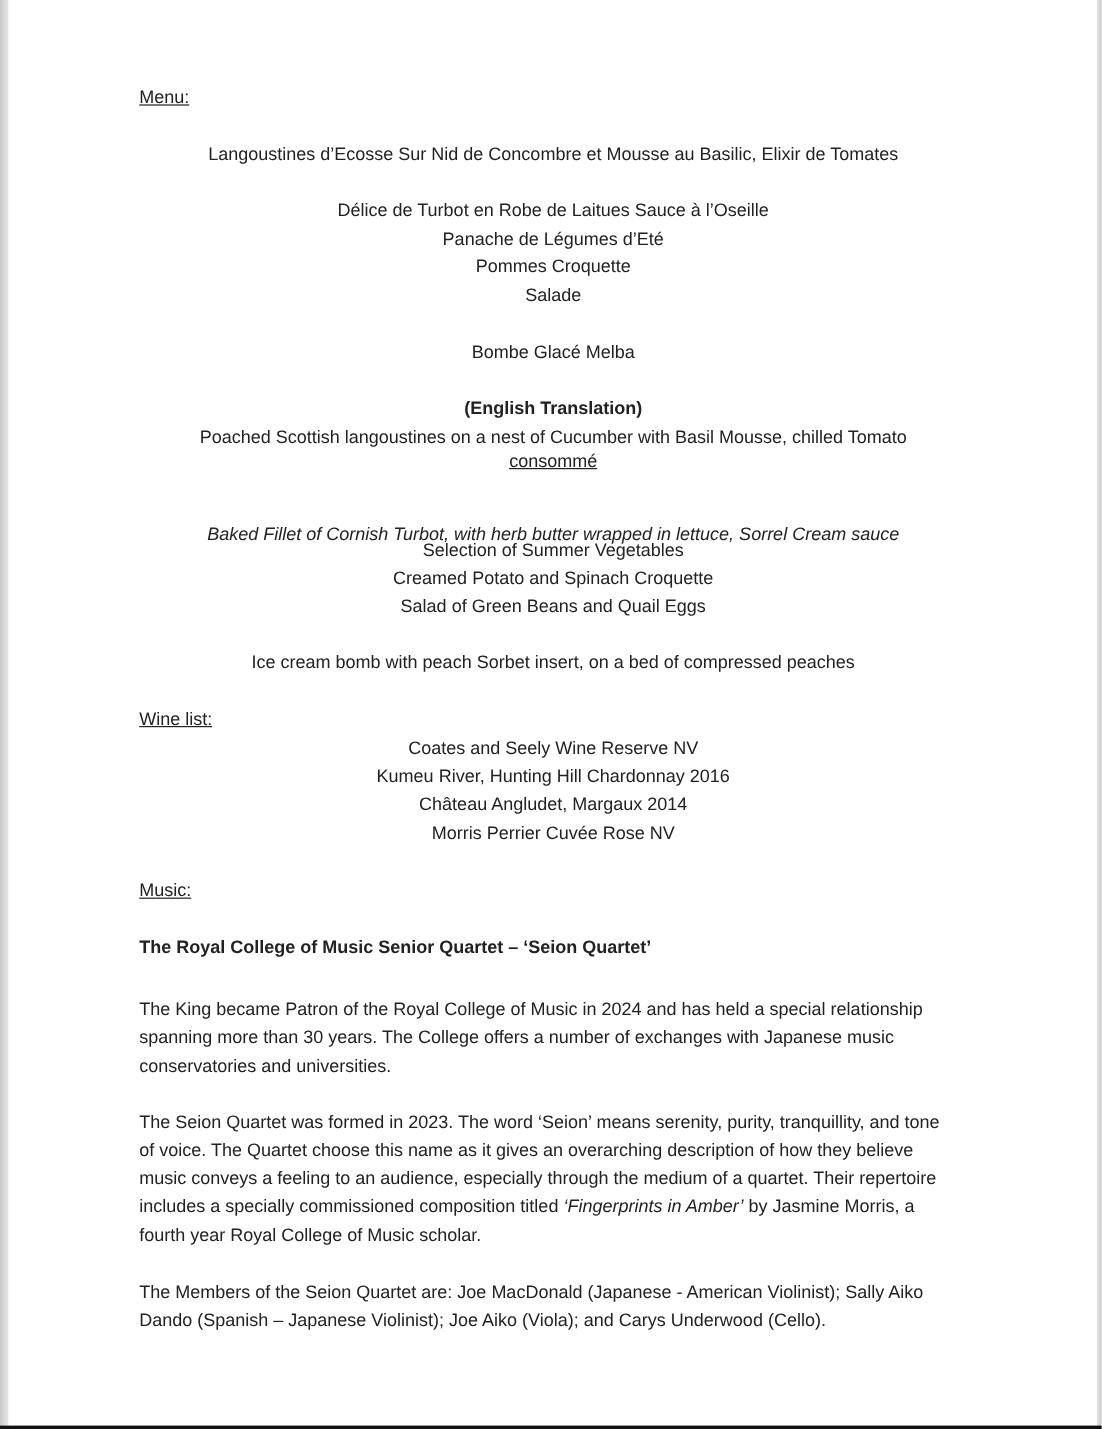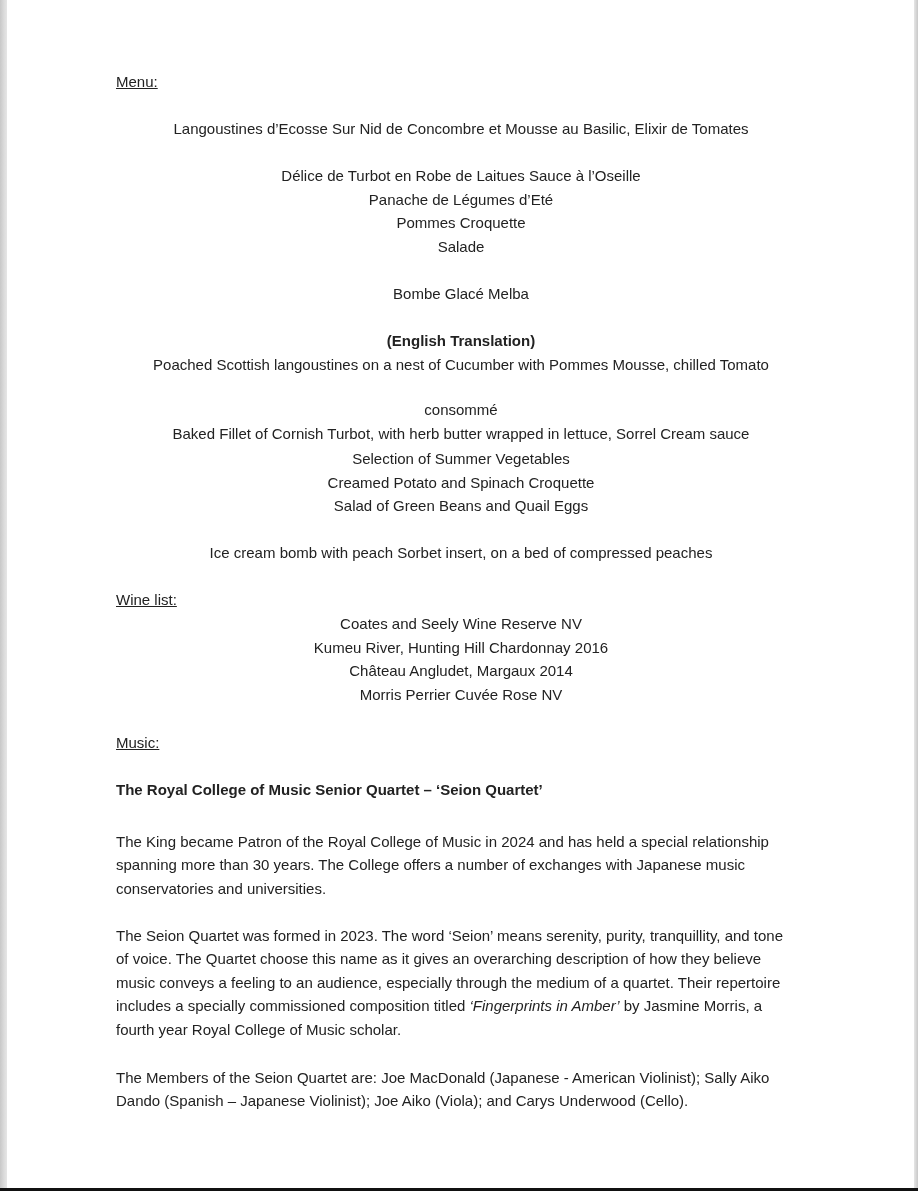--- a/index.html
+++ b/index.html
@@ -32,24 +32,24 @@
   <div class="line center" style="top:119px;">Langoustines d’Ecosse Sur Nid de Concombre et Mousse au Basilic, Elixir de Tomates</div>
 
   <div class="line center" style="top:166px;">Délice de Turbot en Robe de Laitues Sauce à l’Oseille</div>
   <div class="line center" style="top:190px;">Panache de Légumes d’Eté</div>
   <div class="line center" style="top:213px;">Pommes Croquette</div>
   <div class="line center" style="top:237px;">Salade</div>
 
   <div class="line center" style="top:284px;">Bombe Glacé Melba</div>
 
   <div class="line center bold" style="top:331px;">(English Translation)</div>
-  <div class="line center" style="top:355px;">Poached Scottish langoustines on a nest of Cucumber with Pommes Mousse, chilled Tomato</div>
-  <div class="line center" style="top:400px;">consommé</div>
+  <div class="line center" style="top:355px;">Poached Scottish langoustines on a nest of Cucumber with Basil Mousse, chilled Tomato</div>
+  <div class="line center" style="top:375px;text-decoration:underline;">consommé</div>
 
-  <div class="line center" style="top:424px;">Baked Fillet of Cornish Turbot, with herb butter wrapped in lettuce, Sorrel Cream sauce</div>
+  <div class="line center" style="top:436px;font-style:italic;">Baked Fillet of Cornish Turbot, with herb butter wrapped in lettuce, Sorrel Cream sauce</div>
   <div class="line center" style="top:449px;">Selection of Summer Vegetables</div>
   <div class="line center" style="top:473px;">Creamed Potato and Spinach Croquette</div>
   <div class="line center" style="top:496px;">Salad of Green Beans and Quail Eggs</div>
 
   <div class="line center" style="top:543px;">Ice cream bomb with peach Sorbet insert, on a bed of compressed peaches</div>
 
   <div class="line heading" style="top:590px;">Wine list:</div>
   <div class="line center" style="top:614px;">Coates and Seely Wine Reserve NV</div>
   <div class="line center" style="top:638px;">Kumeu River, Hunting Hill Chardonnay 2016</div>
   <div class="line center" style="top:661px;">Château Angludet, Margaux 2014</div>

